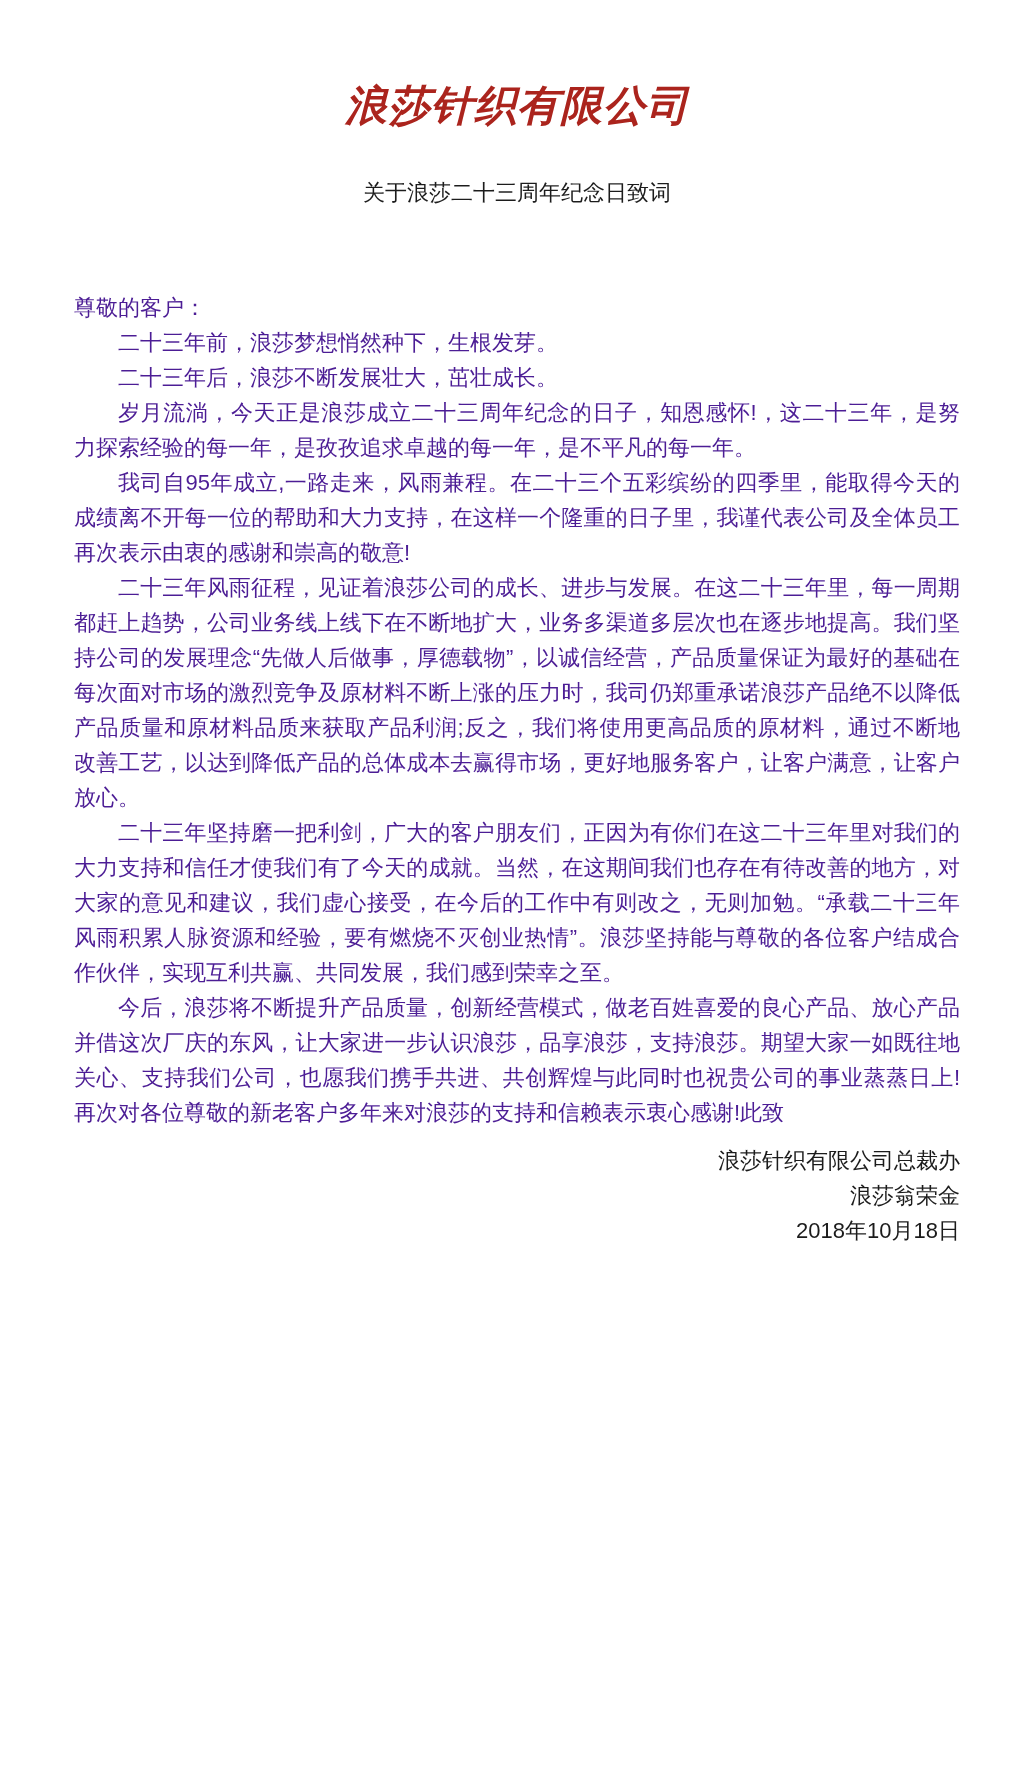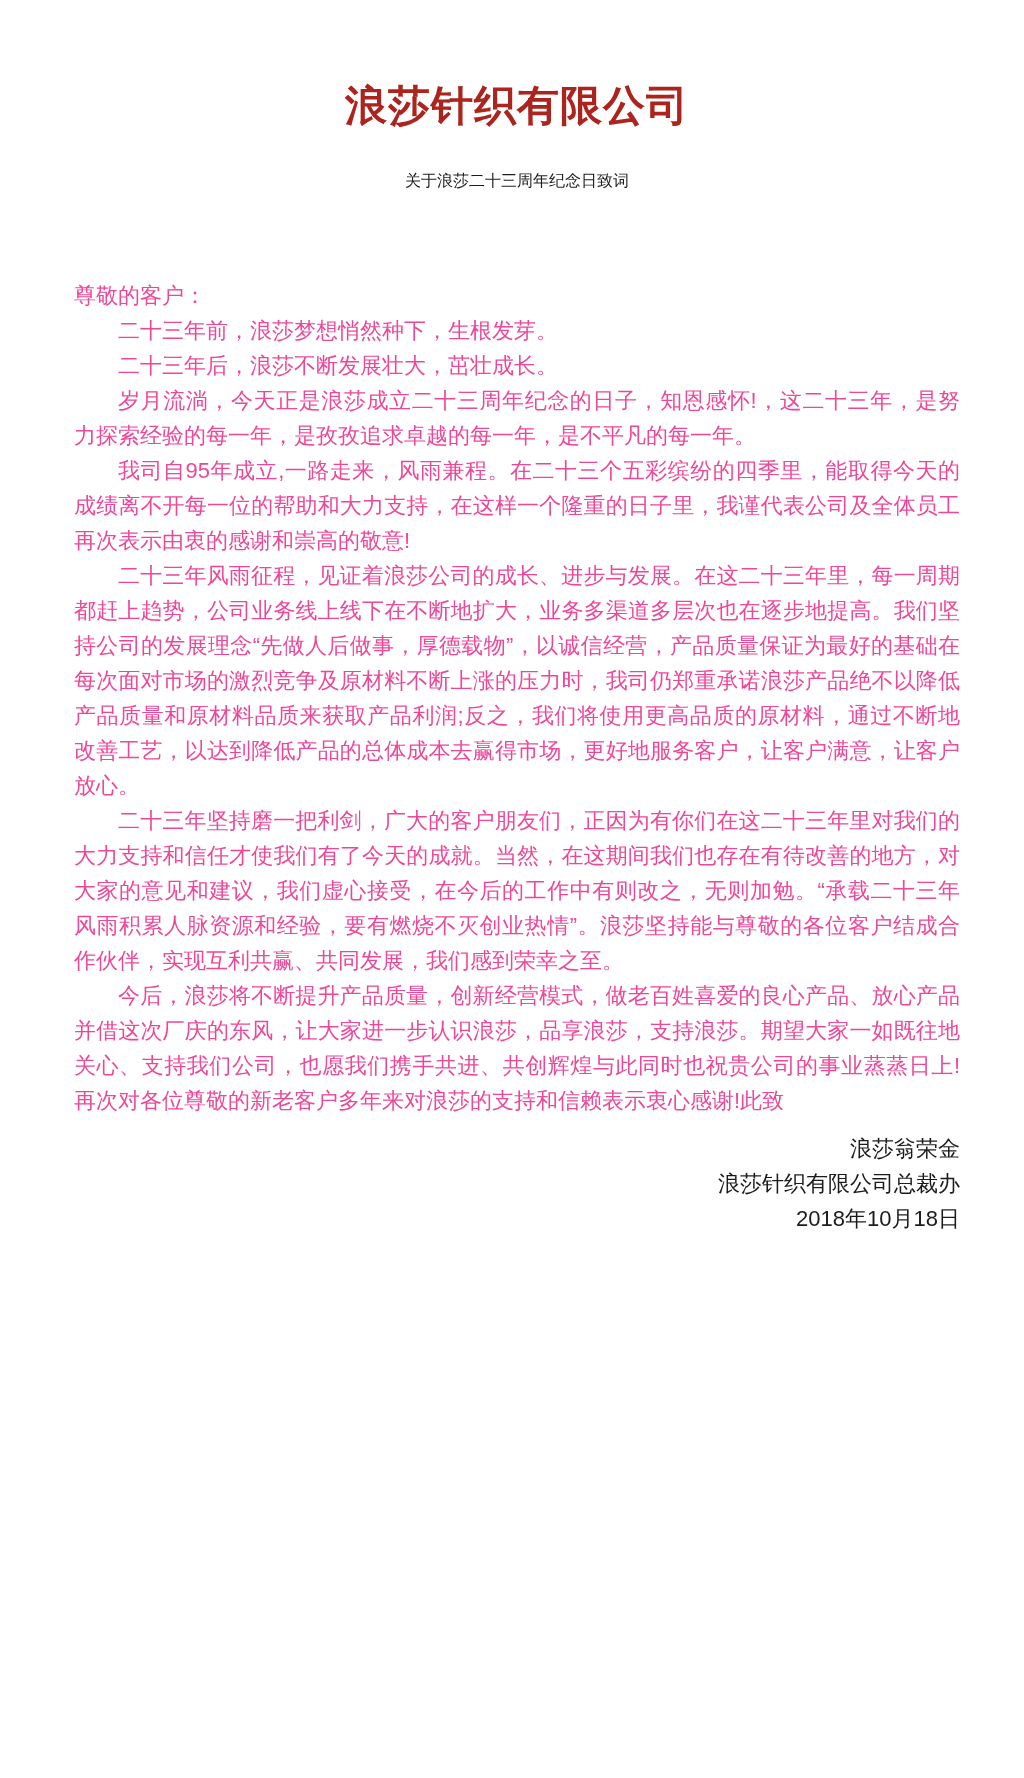--- a/index.html
+++ b/index.html
@@ -18,34 +18,35 @@
     background: #ffffff;
     padding: 82px 64px 0 74px;
   }
   .doc-title {
     text-align: center;
     font-size: 42px;
     line-height: 48px;
     font-weight: 700;
     letter-spacing: 1px;
     color: #ab241d;
+    font-style: italic;
   }
   .doc-subtitle {
     text-align: center;
-    margin-top: 38px;
-    font-size: 16px;
+    margin-top: 50px;
+    font-size: 22px;
     line-height: 26px;
     color: #1c1c1c;
   }
   .letter-body {
     margin-top: 84px;
     font-size: 22px;
     line-height: 35px;
     text-align: justify;
-    color: #ec4899;
+    color: #4c1d95;
   }
   .letter-body p.salutation { text-indent: 0; }
   .letter-body p.para { text-indent: 2em; }
   .signature-block {
     margin-top: 13px;
     font-size: 22px;
     line-height: 35px;
     text-align: right;
     color: #1b1b1b;
   }
@@ -64,18 +65,18 @@
     <p class="para">二十三年前，浪莎梦想悄然种下，生根发芽。</p>
     <p class="para">二十三年后，浪莎不断发展壮大，茁壮成长。</p>
     <p class="para">岁月流淌，今天正是浪莎成立二十三周年纪念的日子，知恩感怀!，这二十三年，是努力探索经验的每一年，是孜孜追求卓越的每一年，是不平凡的每一年。</p>
     <p class="para">我司自95年成立,一路走来，风雨兼程。在二十三个五彩缤纷的四季里，能取得今天的成绩离不开每一位的帮助和大力支持，在这样一个隆重的日子里，我谨代表公司及全体员工再次表示由衷的感谢和崇高的敬意!</p>
     <p class="para">二十三年风雨征程，见证着浪莎公司的成长、进步与发展。在这二十三年里，每一周期都赶上趋势，公司业务线上线下在不断地扩大，业务多渠道多层次也在逐步地提高。我们坚持公司的发展理念“先做人后做事，厚德载物”，以诚信经营，产品质量保证为最好的基础在每次面对市场的激烈竞争及原材料不断上涨的压力时，我司仍郑重承诺浪莎产品绝不以降低产品质量和原材料品质来获取产品利润;反之，我们将使用更高品质的原材料，通过不断地改善工艺，以达到降低产品的总体成本去赢得市场，更好地服务客户，让客户满意，让客户放心。</p>
     <p class="para">二十三年坚持磨一把利剑，广大的客户朋友们，正因为有你们在这二十三年里对我们的大力支持和信任才使我们有了今天的成就。当然，在这期间我们也存在有待改善的地方，对大家的意见和建议，我们虚心接受，在今后的工作中有则改之，无则加勉。“承载二十三年风雨积累人脉资源和经验，要有燃烧不灭创业热情”。浪莎坚持能与尊敬的各位客户结成合作伙伴，实现互利共赢、共同发展，我们感到荣幸之至。</p>
     <p class="para">今后，浪莎将不断提升产品质量，创新经营模式，做老百姓喜爱的良心产品、放心产品并借这次厂庆的东风，让大家进一步认识浪莎，品享浪莎，支持浪莎。期望大家一如既往地关心、支持我们公司，也愿我们携手共进、共创辉煌与此同时也祝贵公司的事业蒸蒸日上!再次对各位尊敬的新老客户多年来对浪莎的支持和信赖表示衷心感谢!此致</p>
   </div>
 
   <div class="signature-block">
+    <div>浪莎针织有限公司总裁办</div>
     <div>浪莎翁荣金</div>
-    <div>浪莎针织有限公司总裁办</div>
     <div>2018年10月18日</div>
   </div>
 
 </div>
 
 </body></html>

